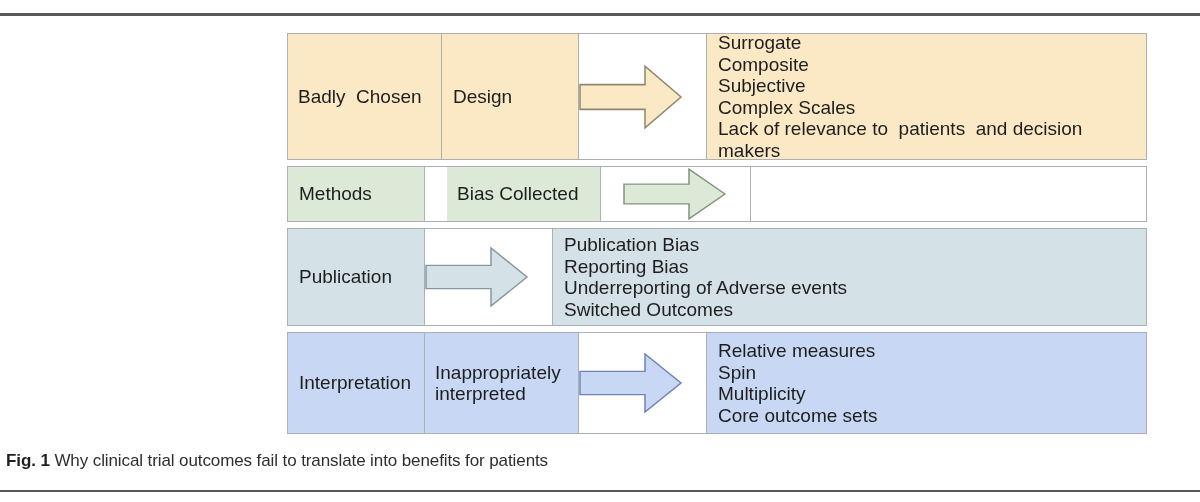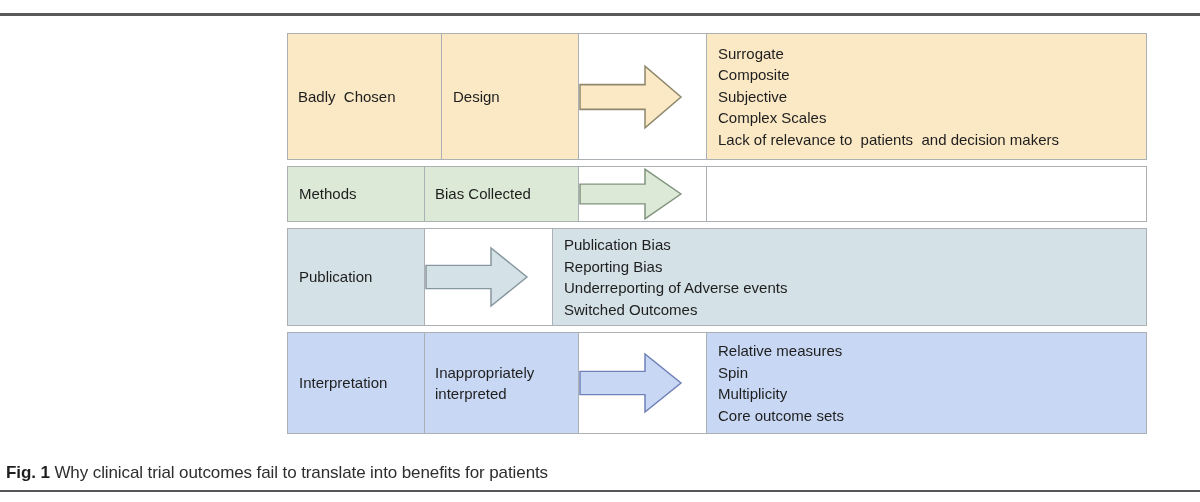--- a/index.html
+++ b/index.html
@@ -30,30 +30,30 @@
     width: 860px;
   }
   .row {
     display: flex;
     box-sizing: border-box;
     border: 1px solid #abb0b5;
     background: #ffffff;
     margin-bottom: 6px;
   }
   .row1 { height: 127px; }
-  .row2 { height: 56px; }
+  .row2 { height: 56px; gap: 22px; }
   .row3 { height: 98px; }
   .row4 { height: 102px; margin-bottom: 0; }
 
   .cell {
     box-sizing: border-box;
     display: flex;
     align-items: center;
     color: #1e1e1e;
-    font-size: 15px;
+    font-size: 19px;
     line-height: 21.5px;
   }
   .cell span { white-space: pre-wrap; }
   .c1 { width: 137px; background: var(--bg); border-right: 1px solid #abb0b5; padding-left: 11px; }
   .c2 { width: 154px; background: var(--bg); border-right: 1px solid #abb0b5; padding-left: 10px; padding-right: 8px; }
   .c3 { width: 128px; background: #ffffff; border-right: 1px solid #abb0b5; position: relative; }
   .c4 { flex: 1; background: var(--bg); padding-left: 11px; padding-right: 8px; }
 
   .arrow {
     position: absolute;
@@ -70,21 +70,21 @@
   .arrow path {
     fill: var(--bg);
     stroke: var(--stroke);
     stroke-width: 1.5;
     stroke-linejoin: miter;
   }
 
   .caption {
     position: absolute;
     left: 6px;
-    top: 462px;
+    top: 450px;
     font-size: 17px;
     line-height: 22px;
     color: #2e2e2e;
     letter-spacing: -0.1px;
   }
   .caption .fig-label { font-weight: bold; color: #1f1f1f; }
 </style>
 </head>
 <body>
 

